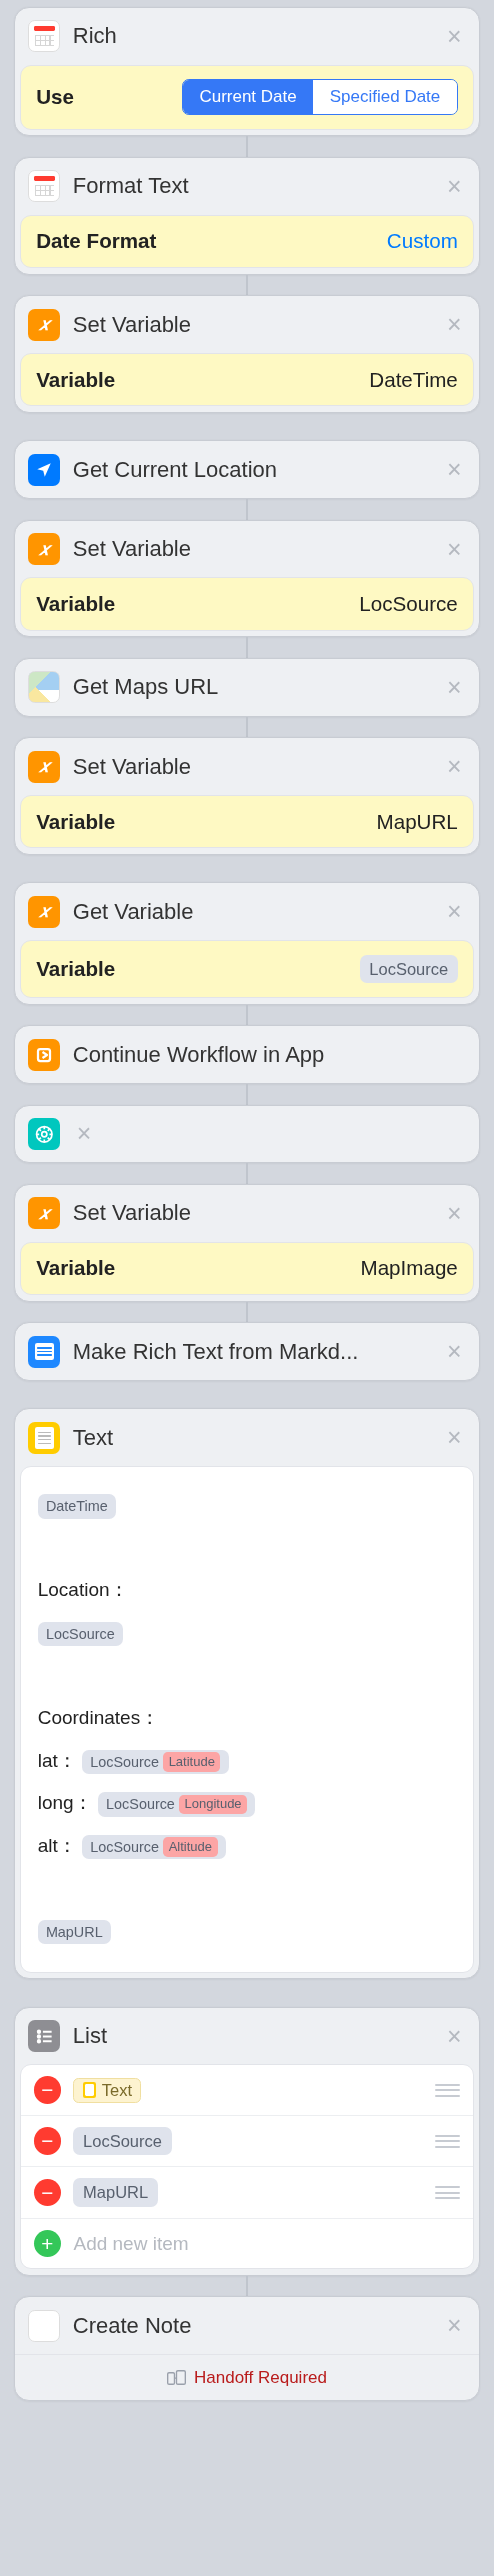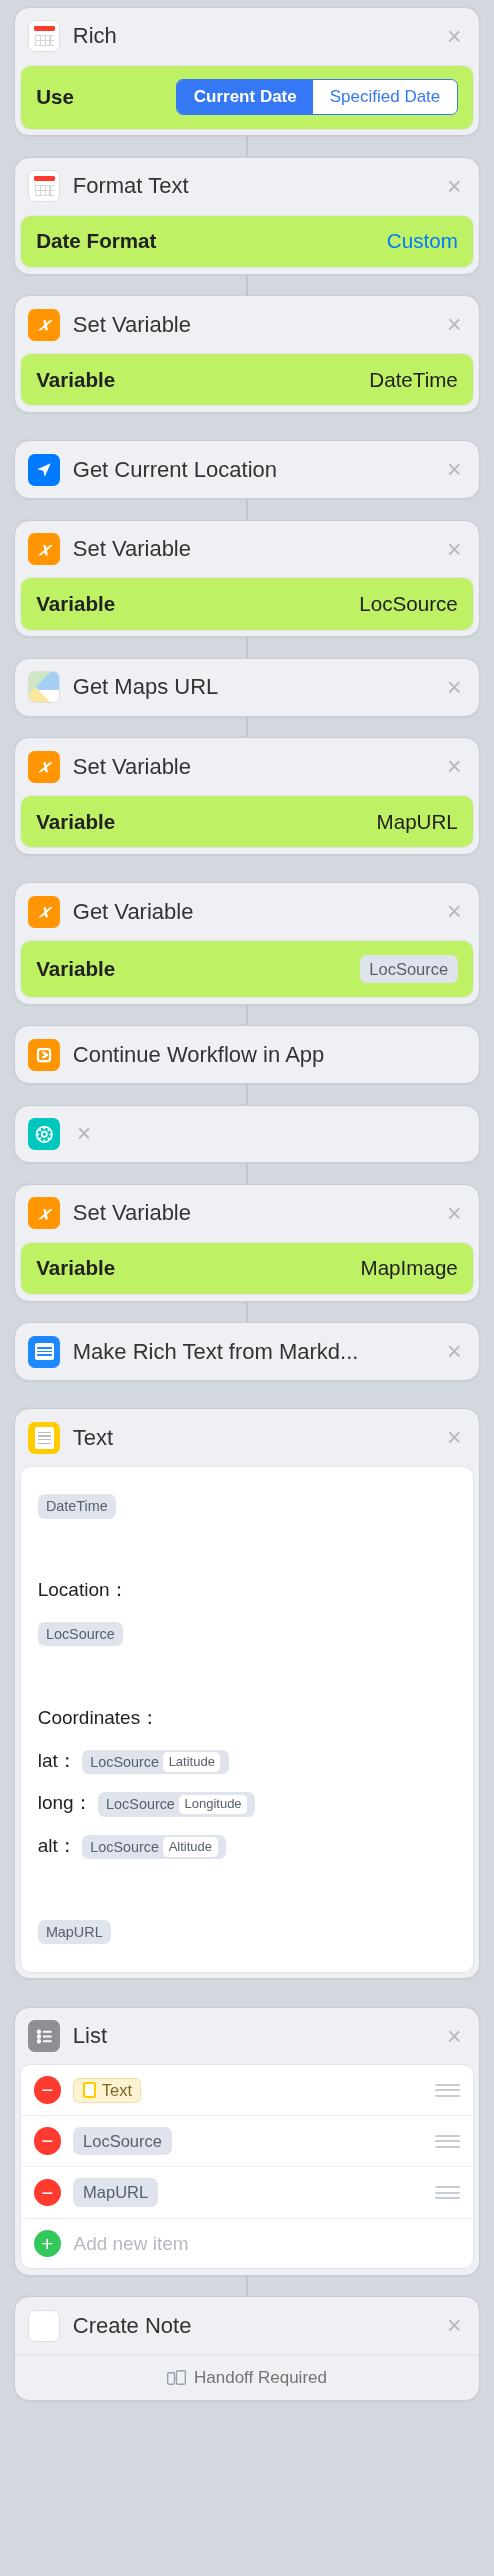--- a/index.html
+++ b/index.html
@@ -112,21 +112,21 @@
   .icon-note {
     background: #fff;
     border: 0.7px solid #ddd;
     display: flex; flex-direction: column;
   }
   .icon-note-top { height: 9.6px; background: #ffcc00; border-radius: 5.5px 5.5px 0 0; }
   .icon-note-body { flex:1; padding: 2.1px 3.4px; display:flex; flex-direction:column; gap:2.1px; }
   .icon-note-body span { height: 1.4px; background: #ccc; border-radius:0.7px; }
 
   .card-body {
-    background: #bef264;
+    background: #fef9c3;
     margin: 0 5.5px 5.5px;
     border-radius: 11px;
     border: 0.7px solid #e2e4e9;
     overflow: hidden;
   }
   .row {
     display: flex;
     align-items: center;
     padding: 13.7px 15px;
     gap: 11px;
@@ -154,36 +154,36 @@
     border: 1.4px solid #3578f6;
     border-radius: 6.9px;
     overflow: hidden;
   }
   .seg-opt {
     padding: 6.9px 16.5px;
     font-size: 17px;
     color: #3578f6;
     background: #fff;
   }
-  .seg-opt.active { background: #3578f6; color: #fff; font-weight: bold; }
+  .seg-opt.active { background: #3578f6; color: #fff; }
 
   .token {
     display: inline-flex;
     align-items: center;
     background: #dfe3ec;
     border-radius: 6.9px;
     padding: 2.7px 9.6px;
     font-size: 16.5px;
     color: #58606e;
     gap: 4.1px;
     line-height: 1.4;
   }
   .token.small { font-size: 14.4px; padding: 2.1px 8.2px; }
   .token-sub {
-    background: #ffffff;
+    background: #fca5a5;
     border-radius: 4.8px;
     padding: 0.7px 5.5px;
     font-size: 13px;
   }
   .token-icon-text {
     display: inline-flex; align-items: center; gap: 5.5px;
     background: #fdf3d0;
     border: 0.7px solid #f0dfa0;
     border-radius: 5.5px;
     padding: 2.1px 8.2px;
@@ -241,21 +241,21 @@
   }
   .drag-handle span { height: 2.1px; background: #c7cbd2; border-radius: 1.4px; }
   .add-text { color: #b5b9c0; font-size: 19px; }
 
   .handoff {
     display: flex;
     align-items: center;
     justify-content: center;
     gap: 8px;
     padding: 12.4px;
-    color: #737373;
+    color: #b91c1c;
     font-size: 17px;
     border-top: 0.7px solid #e2e4e9;
   }
   .handoff svg { width: 19px; height: 15px; fill: none; stroke: #9aa0ab; stroke-width: 2; }
 </style>
 </head>
 <body>
 
 <div class="card">
   <div class="card-header">

